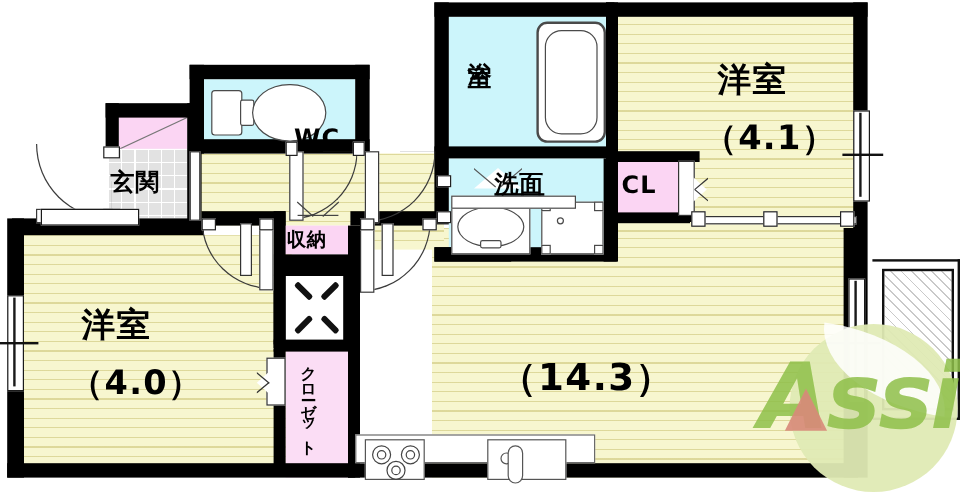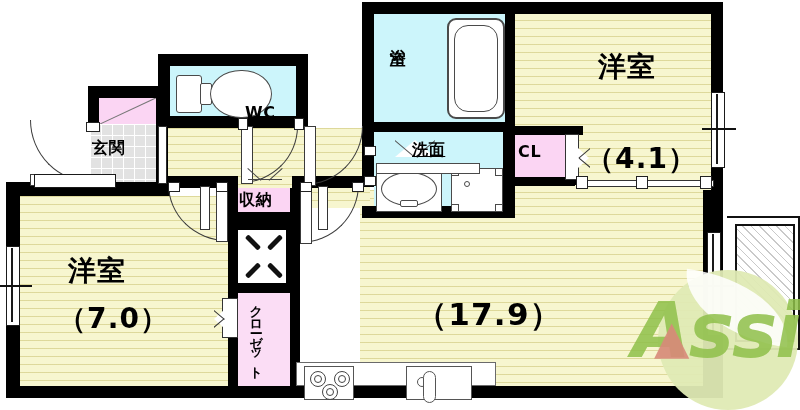--- a/index.html
+++ b/index.html
@@ -33,21 +33,21 @@
   .wall{background:#000000;}
 
   
   .lbl{
     position:absolute;color:#000;font-weight:700;white-space:nowrap;
     font-family:"DejaVu Sans","Liberation Sans",sans-serif;
     letter-spacing:.04em;
   }
   .lbl-xl{font-size:31px;}
   .lbl-lg{font-size:28px;}
-  .lbl-md{font-size:16px;}
+  .lbl-md{font-size:20px;}
   .lbl-sm{font-size:16px;}
   .lbl-xs{font-size:13px;}
   .lbl-vert{writing-mode:vertical-rl;text-orientation:upright;line-height:1.05;}
 
   
   .fx{position:absolute;border:1.6px solid #4a4a4a;background:#fff;box-sizing:border-box;}
   .fx-r{border-radius:6px;}
   .tub{border:2px solid #4a4a4a;background:#fff;border-radius:9px;}
   .tub-in{position:absolute;inset:5px;border:1.6px solid #4a4a4a;border-radius:14px;background:#fff;}
 
@@ -314,26 +314,26 @@
   </div>
 
   <div class="wm" style="left:630px;top:258px;width:180px;height:152px;">
     <div class="wm-circ" style="left:28px;top:12px;width:140px;height:140px;"></div>
     <div class="wm-leaf" style="left:52px;top:18px;width:110px;height:64px;"></div>
     <div class="wm-txt" style="left:2px;top:28px;">Assist</div>
     <div class="wm-a" style="left:24px;top:52px;font-size:46px;">▲</div>
   </div>
 
   <div class="lbl lbl-lg" style="left:598px;top:48px;">洋室</div>
-  <div class="lbl lbl-lg" style="left:586px;top:96px;margin-top:44px;">（4.1）</div>
+  <div class="lbl lbl-lg" style="left:586px;top:96px;">（4.1）</div>
 
   <div class="lbl lbl-lg" style="left:68px;top:252px;">洋室</div>
-  <div class="lbl lbl-lg" style="left:58px;top:300px;">（7.0）</div>
-
-  <div class="lbl lbl-xl" style="left:416px;top:294px;">（17.9）</div>
+  <div class="lbl lbl-lg" style="left:58px;top:300px;">（4.0）</div>
+
+  <div class="lbl lbl-xl" style="left:416px;top:294px;">（14.3）</div>
 
   <div class="lbl lbl-md lbl-vert" style="left:389px;top:36px;">浴室</div>
 
   <div class="lbl lbl-md" style="left:412px;top:140px;text-decoration:underline;">洗面</div>
 
   <div class="lbl lbl-md" style="left:245px;top:103px;">WC</div>
 
   <div class="lbl lbl-md" style="left:92px;top:138px;">玄関</div>
 
   <div class="lbl lbl-md" style="left:518px;top:142px;">CL</div>

